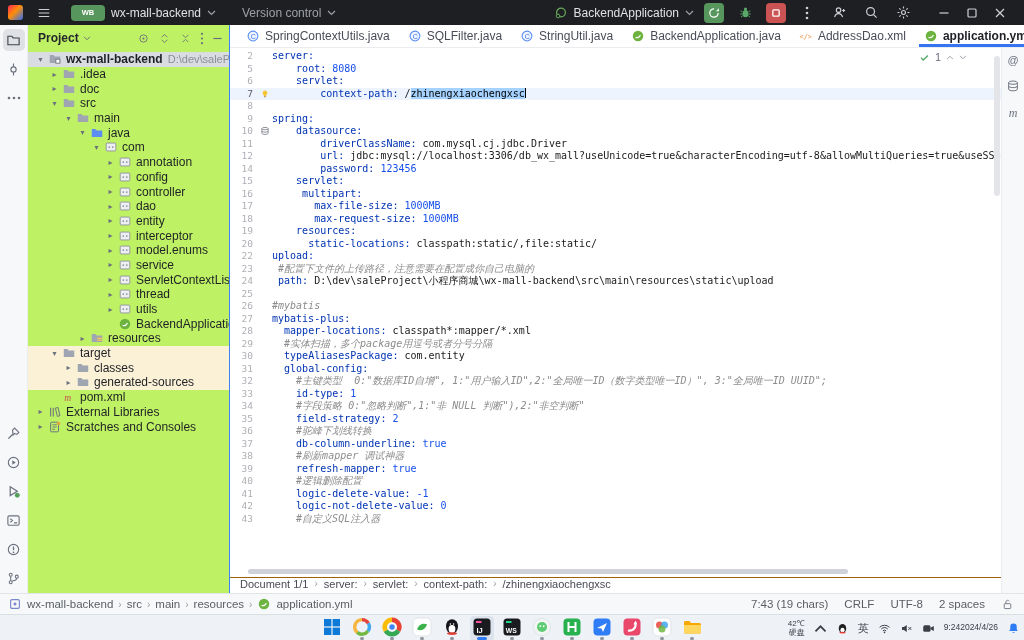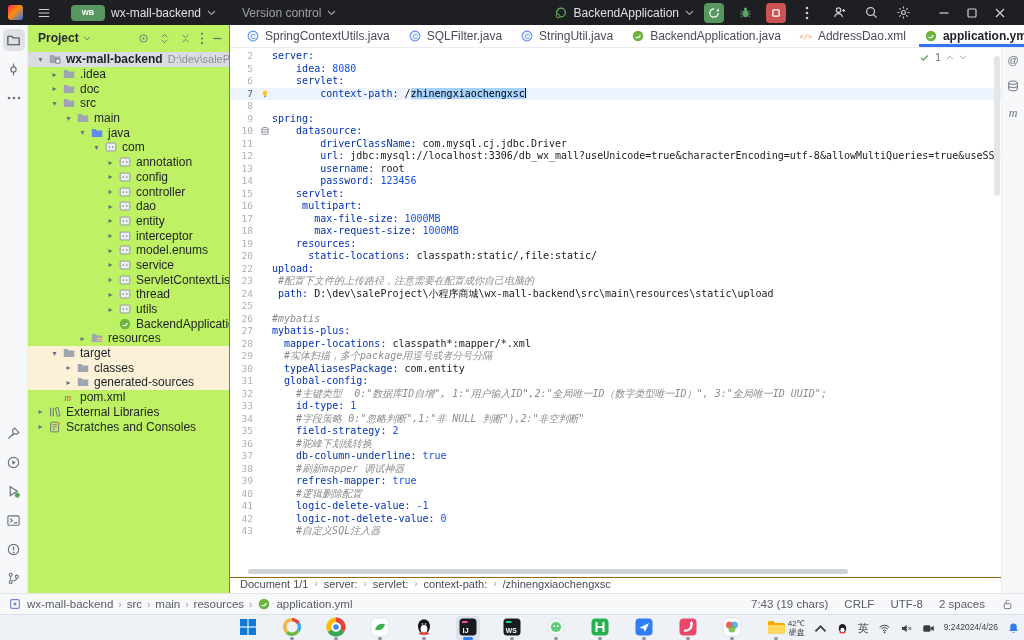--- a/index.html
+++ b/index.html
@@ -78,21 +78,21 @@
 .rs-m{font-family:"Liberation Serif",serif;font-style:italic;font-size:12px}
 
 
 .statusbar{position:absolute;left:0;right:0;bottom:26px;height:21px;background:#f7f8fa;border-top:1px solid #e2e4e9;display:flex;align-items:center;font-size:11.5px;color:#5a5d63;padding:0 10px 0 8px}
 .sb-left{display:flex;align-items:center;gap:5px}
 .sb-right{margin-left:auto;display:flex;align-items:center;gap:16px}
 .sb-sep{color:#9da0a8;font-size:10px}
 
 
 .taskbar{position:absolute;left:0;right:0;bottom:0;height:26px;background:#eef1f6;border-top:1px solid #dadee5;display:flex;align-items:center}
-.tb-center{position:absolute;left:50%;transform:translateX(-50%);display:flex;align-items:center;gap:20px;top:1px}
+.tb-center{position:absolute;left:50%;transform:translateX(-50%);display:flex;align-items:center;gap:6px;top:1px}
 .tapp{width:24px;height:25px;display:flex;flex-direction:column;align-items:center;border-radius:4px;position:relative;padding-top:1px}
 .tapp.tactive{background:#dde3ec}
 .tapp svg{width:20px;height:20px}
 .tdot{width:4px;height:2.5px;border-radius:2px;background:#8f959e;margin-top:0px}
 .tdot-active{width:10px;background:#2e7cf6}
 .tray{position:absolute;right:4px;top:0;height:26px;display:flex;align-items:center;gap:9px;font-size:8.5px;color:#3b3e44}
 .tray-2l{display:flex;flex-direction:column;align-items:flex-end;line-height:9px;font-size:8px}
 .tray .icon svg{width:13px;height:13px}
 .ime{font-size:11px}
 .clock{display:flex;flex-direction:row;align-items:flex-end;line-height:9.5px;font-size:8.5px}
@@ -649,36 +649,35 @@
               <span class="tab-label">application.yml</span>
             </div>
           </div>
 
       </div>
       <div class="content-row">
         <div class="editor-wrap">
           <div class="editor">
             <div id="code">
                 <div class="cline"><span class="lnum">2</span><span class="gut"></span><span class="ctext"><span class="yk">server:</span></span></div>
-                <div class="cline"><span class="lnum">5</span><span class="gut"></span><span class="ctext"><span class="yt">    </span><span class="yk">idea:</span><span class="yt"> </span><span class="yn">8080</span></span></div>
+                <div class="cline"><span class="lnum">5</span><span class="gut"></span><span class="ctext"><span class="yt">    </span><span class="yk">root:</span><span class="yt"> </span><span class="yn">8080</span></span></div>
                 <div class="cline"><span class="lnum">6</span><span class="gut"></span><span class="ctext"><span class="yt">    </span><span class="yk">servlet:</span></span></div>
                 <div class="cline hl"><span class="lnum">7</span><span class="gut"><svg viewBox="0 0 16 16">
                       <path d="M8 2.2a3.9 3.9 0 0 0-2 7.2v1.6h4V9.4a3.9 3.9 0 0 0-2-7.2z" fill="#f5c538"></path>
                       <rect x="6.3" y="11.6" width="3.4" height="1.5" fill="#a8824b"></rect>
                     </svg></span><span class="ctext"><span class="yt">        </span><span class="yk">context-path:</span><span class="yt"> /</span><span class="ysel">zhinengxiaochengxsc</span><span class="caret"></span></span></div>
                 <div class="cline"><span class="lnum">8</span><span class="gut"></span><span class="ctext"></span></div>
                 <div class="cline"><span class="lnum">9</span><span class="gut"></span><span class="ctext"><span class="yk">spring:</span></span></div>
                 <div class="cline"><span class="lnum">10</span><span class="gut"><svg viewBox="0 0 16 16">
                       <ellipse cx="8" cy="4.2" rx="5" ry="1.9" fill="none" stroke="#6c707e" stroke-width="1.2"></ellipse>
                       <path d="M3 4.2v7.4c0 1 2.2 1.9 5 1.9s5-.9 5-1.9V4.2" fill="none" stroke="#6c707e" stroke-width="1.2"></path>
                       <path d="M3 8c0 1 2.2 1.9 5 1.9S13 9 13 8" fill="none" stroke="#6c707e" stroke-width="1.2"></path>
                     </svg></span><span class="ctext"><span class="yt">    </span><span class="yk">datasource:</span></span></div>
                 <div class="cline"><span class="lnum">11</span><span class="gut"></span><span class="ctext"><span class="yt">        </span><span class="yk">driverClassName:</span><span class="yt"> com.mysql.cj.jdbc.Driver</span></span></div>
                 <div class="cline"><span class="lnum">12</span><span class="gut"></span><span class="ctext"><span class="yt">        </span><span class="yk">url:</span><span class="yt"> jdbc:mysql://localhost:3306/db_wx_mall?useUnicode=true&amp;characterEncoding=utf-8&amp;allowMultiQueries=true&amp;useSSL=false&amp;serverTimezone=GMT%2b8&amp;</span></span></div>
-                <div class="cline"><span class="lnum">13</span><span class="gut"></span><span class="ctext"><span class="yt">        </span><span class="yk">username:</span><span class="yt"> root</span></span></div>
                 <div class="cline"><span class="lnum">14</span><span class="gut"></span><span class="ctext"><span class="yt">        </span><span class="yk">password:</span><span class="yn"> 123456</span></span></div>
                 <div class="cline"><span class="lnum">15</span><span class="gut"></span><span class="ctext"><span class="yt">    </span><span class="yk">servlet:</span></span></div>
                 <div class="cline"><span class="lnum">16</span><span class="gut"></span><span class="ctext"><span class="yt">     </span><span class="yk">multipart:</span></span></div>
                 <div class="cline"><span class="lnum">17</span><span class="gut"></span><span class="ctext"><span class="yt">       </span><span class="yk">max-file-size:</span><span class="yn"> 1000MB</span></span></div>
                 <div class="cline"><span class="lnum">18</span><span class="gut"></span><span class="ctext"><span class="yt">       </span><span class="yk">max-request-size:</span><span class="yn"> 1000MB</span></span></div>
                 <div class="cline"><span class="lnum">19</span><span class="gut"></span><span class="ctext"><span class="yt">    </span><span class="yk">resources:</span></span></div>
                 <div class="cline"><span class="lnum">20</span><span class="gut"></span><span class="ctext"><span class="yt">      </span><span class="yk">static-locations:</span><span class="yt"> classpath:static/,file:static/</span></span></div>
                 <div class="cline"><span class="lnum">22</span><span class="gut"></span><span class="ctext"><span class="yk">upload:</span></span></div>
                 <div class="cline"><span class="lnum">23</span><span class="gut"></span><span class="ctext"><span class="yt"> </span><span class="yc">#配置下文件的上传路径，注意需要在配置成你自己电脑的</span></span></div>
                 <div class="cline"><span class="lnum">24</span><span class="gut"></span><span class="ctext"><span class="yt"> </span><span class="yk">path:</span><span class="yt"> D:\dev\saleProject\小程序商城\wx-mall-backend\src\main\resources\static\upload</span></span></div>

